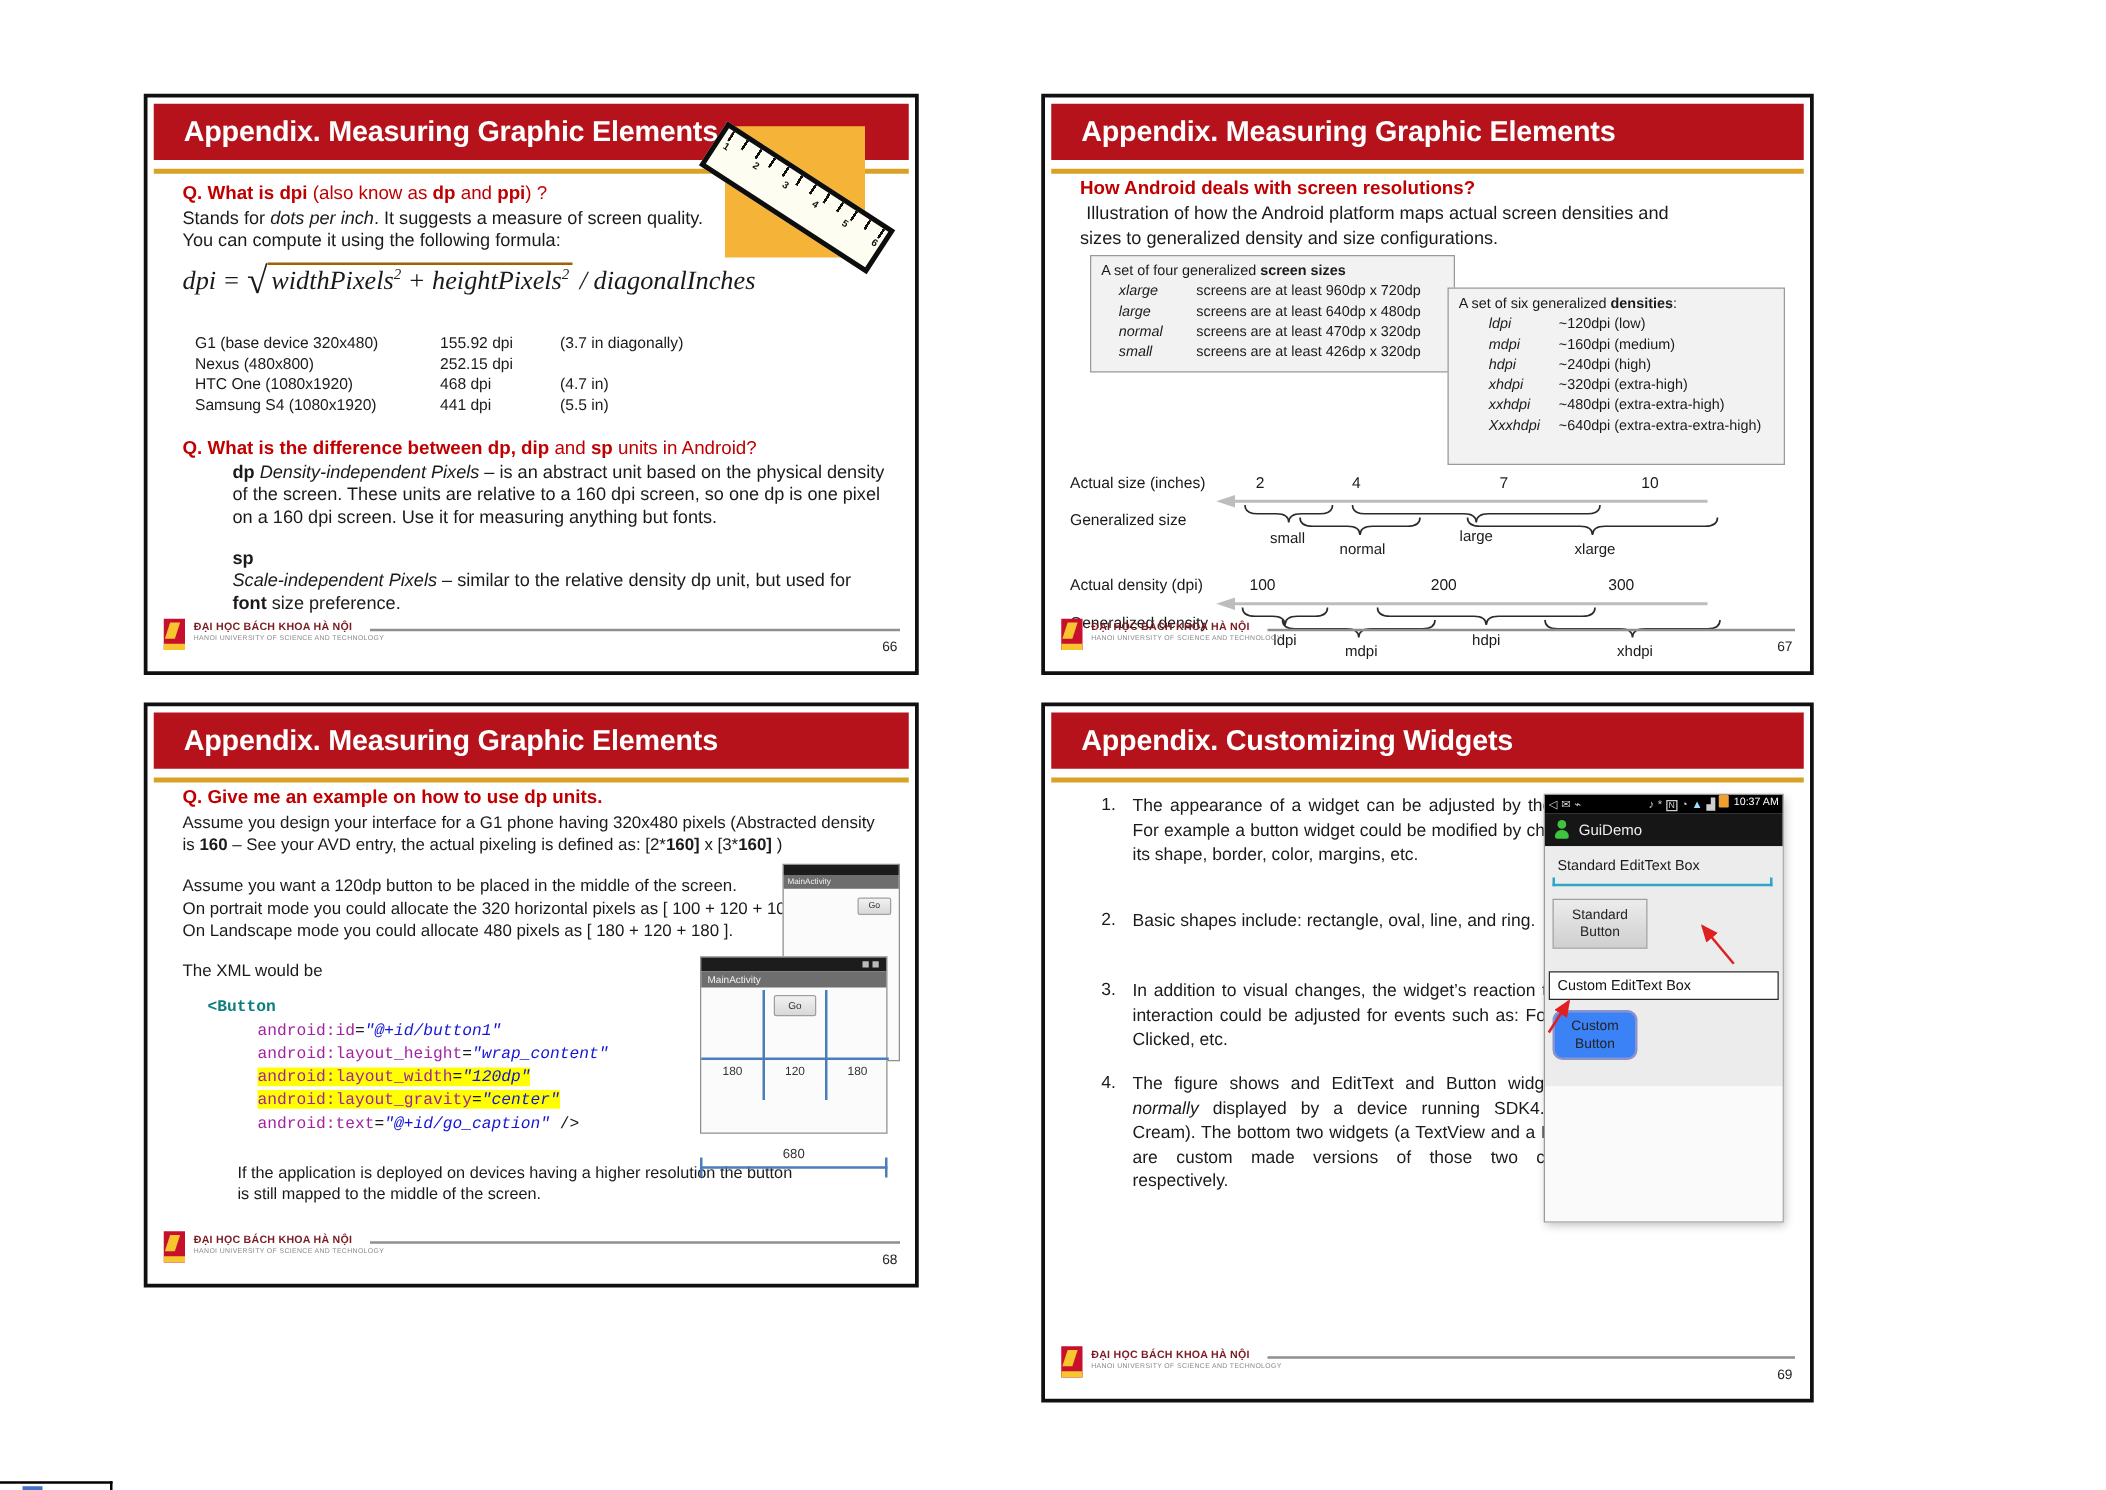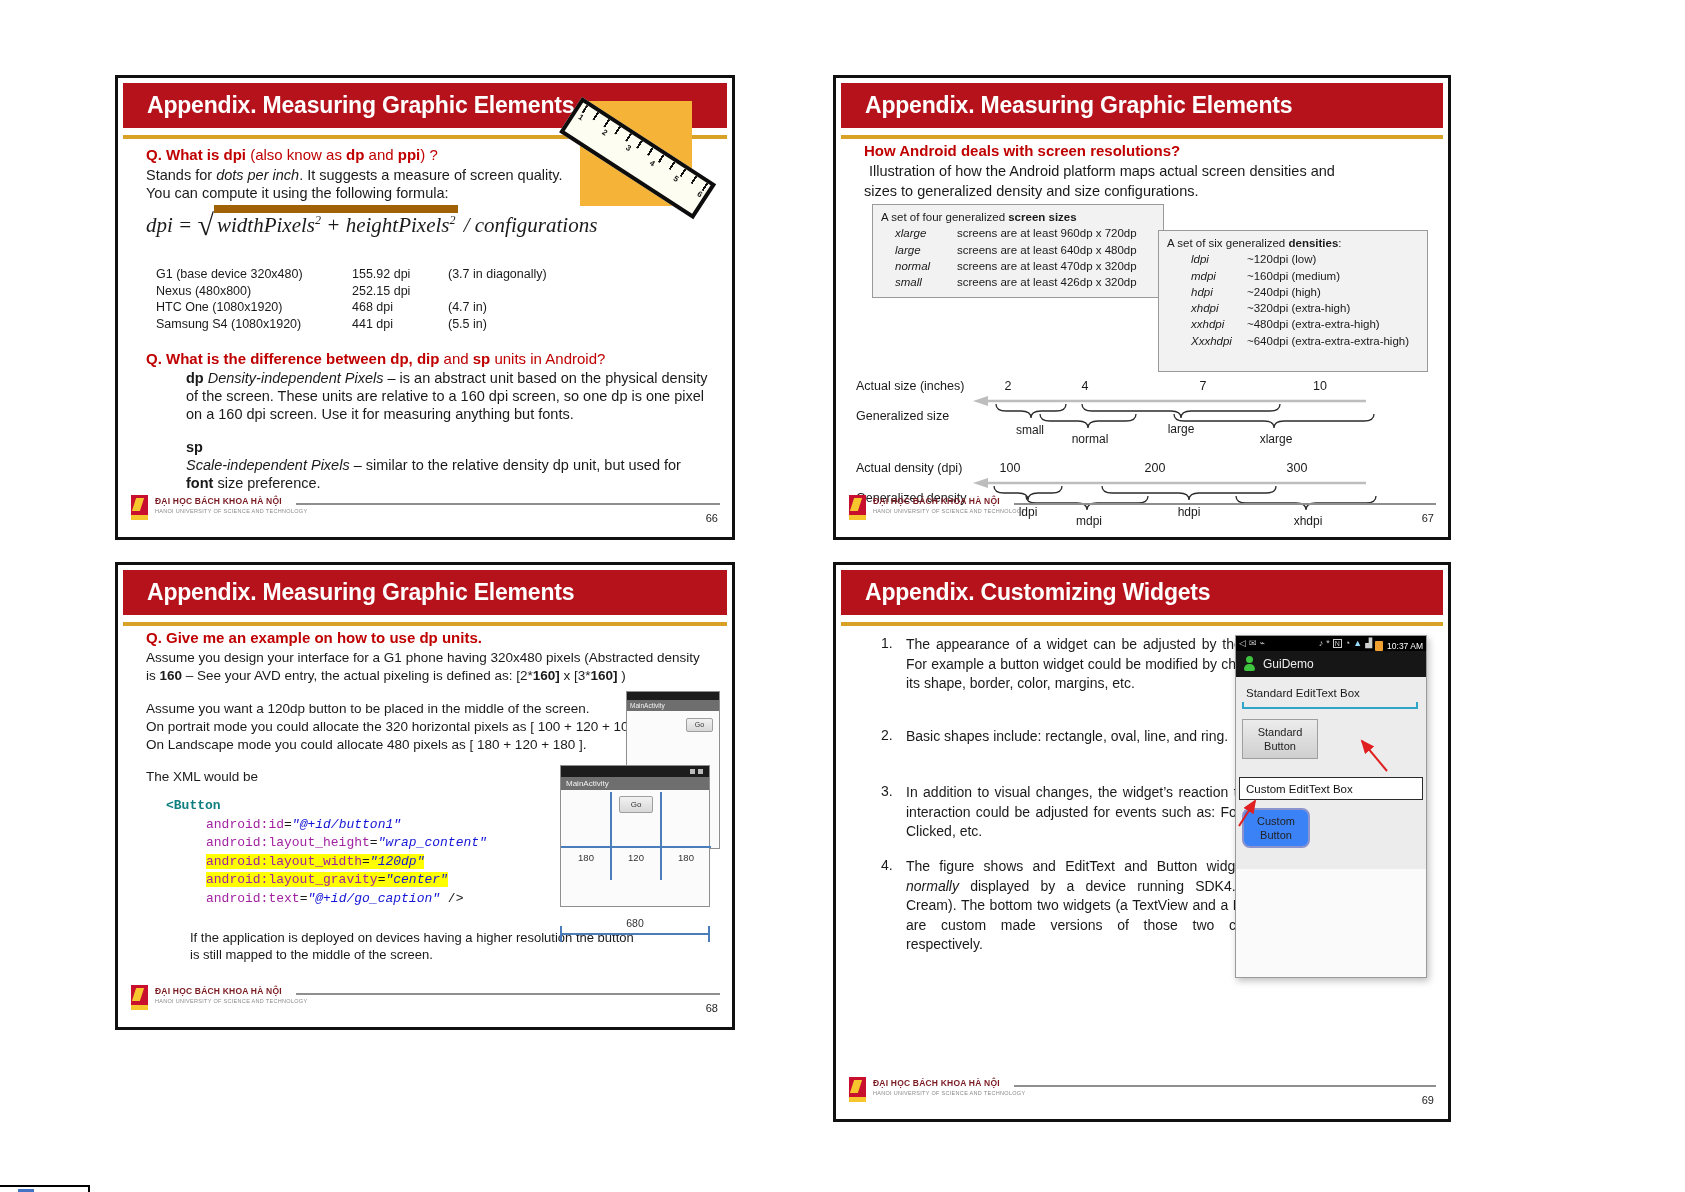--- a/index.html
+++ b/index.html
@@ -9,21 +9,21 @@
   .s{position:absolute}
   .hdr{position:absolute;left:5px;right:5px;top:5px;height:45px;background:#B5121B}
   .hdr span{display:block;padding:9px 0 0 24px;color:#fff;font-size:23px;font-weight:bold;letter-spacing:-.2px}
   .gold{position:absolute;left:5px;right:5px;top:57px;height:4px;background:#D9A226}
   .qred{color:#C00000;font-weight:bold;font-size:15px}
   .txt{font-size:14.5px;line-height:18px}
   .b{font-weight:bold}.i{font-style:italic}
   
   .formula{font-family:"Liberation Serif",serif;font-style:italic;font-size:21px;white-space:nowrap}
   .radical{font-size:30px;font-style:normal;vertical-align:-3px}
-  .radicand{border-top:8px solid #a16207;padding:0 3px}
+  .radicand{border-top:2px solid #a16207;padding:0 3px}
   .formula sup{font-size:12px}
   
   .devtbl{display:grid;grid-template-columns:196px 96px auto;font-size:12.5px;line-height:16.5px}
   
   .rulerbox{position:absolute;background:#F5B438}
   .ruler{position:absolute;left:2px;top:-4px;width:152px;height:34px;background:#FDFDF1;
          border:4px solid #0d0d0d;transform:rotate(33deg);transform-origin:left top}
   .ruler .ticks{position:absolute;top:0;left:4px;right:0;height:9px;
          background:repeating-linear-gradient(90deg,#111 0 2px,transparent 2px 13px)}
   .ruler .nums{position:absolute;top:9px;left:4px;right:2px;display:flex;justify-content:space-between;
@@ -46,21 +46,21 @@
   .mocktitle{position:absolute;left:0;right:0;background:#6e6e6e;color:#f2f2f2}
   .bluel{position:absolute;background:#4A7EBB}
   .gobtn{position:absolute;background:linear-gradient(#f2f2f2,#d8d8d8);border:1px solid #9f9f9f;
          text-align:center;color:#333;border-radius:2px}
   .seglabel{position:absolute;font-size:9.5px;color:#333;text-align:center}
   
   .li-num{position:absolute;font-size:14px}
   .li-txt{position:absolute;font-size:14px;line-height:19.5px;text-align:justify}
   
   .phone{position:absolute;border:1px solid #9a9a9a;background:#F5F5F5;box-shadow:2px 3px 7px rgba(0,0,0,.25);box-sizing:border-box}
-  .pstatus{position:absolute;left:0;right:0;top:0;height:15px;background:#000;display:flex;align-items:flex-end;padding:0 3px;gap:3px}
+  .pstatus{position:absolute;left:0;right:0;top:0;height:15px;background:#000;display:flex;align-items:flex-start;padding:0 3px;gap:3px}
   .ic{font-size:9px;color:#cfcfcf;line-height:15px;display:inline-block}
   .ic-back::before{content:"◁"}.ic-msg::before{content:"✉"}.ic-usb::before{content:"⌁"}
   .ic-snd::before{content:"♪"}.ic-bt::before{content:"*"}.ic-nfc::before{content:"N";border:1px solid #cfcfcf;padding:0 1px;font-size:7px}
   .ic-clk::before{content:"◔"}.ic-wifi::before{content:"▲";color:#9adfff}.ic-sig::before{content:"▟"}
   .battery{width:8px;height:10px;background:#F0A030;display:inline-block;border-radius:1px}
   .ptime{color:#fff;font-size:8.5px;margin-left:1px}
   .ptitle{position:absolute;left:0;right:0;top:15px;height:26px;background:#161616;display:flex;align-items:center;gap:6px;padding-left:6px}
   .person{position:relative;width:15px;height:16px;display:inline-block}
   .person::before{content:"";position:absolute;left:4px;top:0;width:7px;height:7px;border-radius:50%;background:#3FC43F}
   .person::after{content:"";position:absolute;left:2px;top:8px;width:11px;height:7px;border-radius:5px 5px 2px 2px;background:#3FC43F}
@@ -109,21 +109,21 @@
     </div>
   </div>
 
   <div class="s qred" style="left:28px;top:68px"><span>Q. What is </span><span>dpi</span><span style="font-weight:normal">  (also know as </span><span>dp</span><span style="font-weight:normal"> and </span><span>ppi</span><span style="font-weight:normal">) ?</span></div>
   <div class="s txt" style="left:28px;top:88px;width:430px"><span>Stands for </span><span class="i">dots per inch</span><span>. It suggests a measure of screen quality.</span></div>
   <div class="s txt" style="left:28px;top:106px"><span>You can compute it using the following formula:</span></div>
 
   <div class="s formula" style="left:28px;top:130px">
     <span>dpi =</span>
     <span class="radical">√</span><span class="radicand"><span>widthPixels</span><sup>2</sup><span> + heightPixels</span><sup>2</sup></span>
-    <span>/ configurations</span>
+    <span>/ diagonalInches</span>
   </div>
 
   <div class="s devtbl" style="left:38px;top:188px;width:560px">
     <span>G1 (base device 320x480)</span>
       <span>155.92 dpi</span>
       <span>(3.7 in diagonally)</span>
     <span>Nexus  (480x800)</span>
       <span>252.15 dpi</span>
       <span></span>
     <span>HTC One  (1080x1920)</span>

